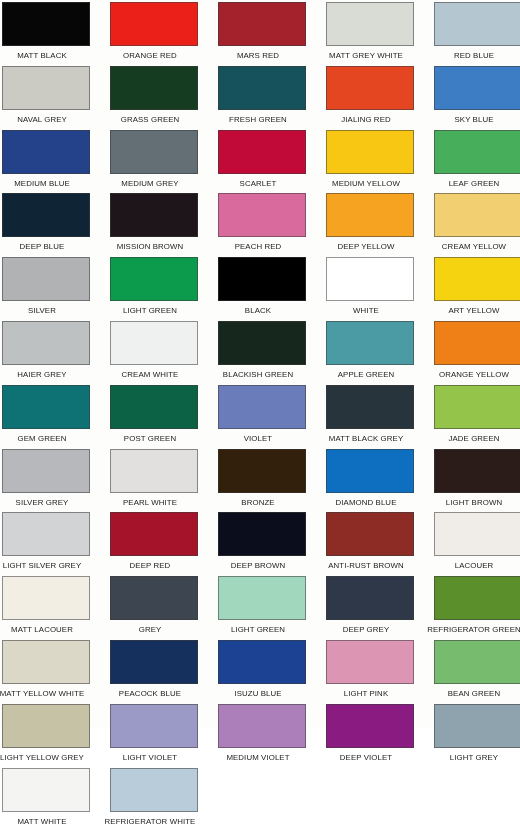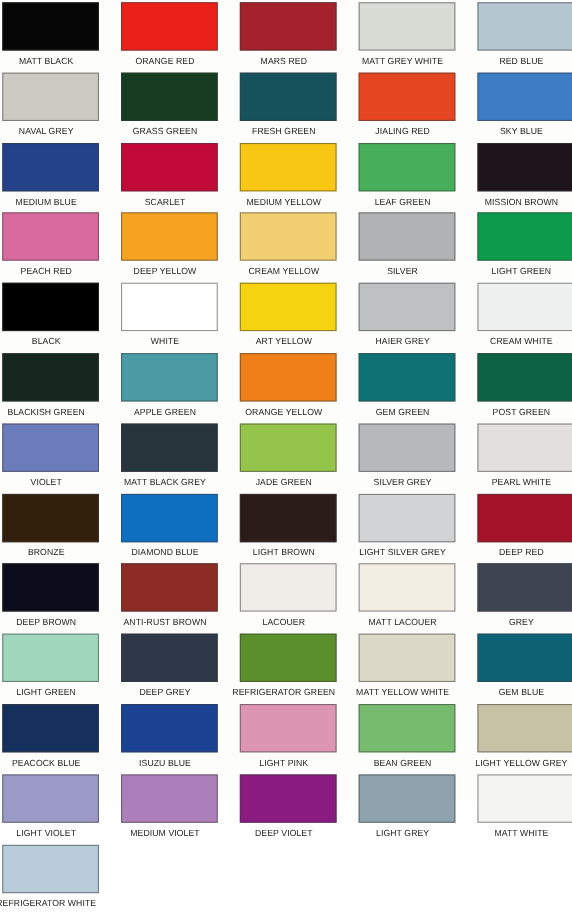--- a/index.html
+++ b/index.html
@@ -102,32 +102,40 @@
       </div>
       <div class="cell">
         <div class="swatch" style="background-color: rgb(61, 125, 196);"></div>
         <div class="label">SKY BLUE</div>
       </div>
       <div class="cell">
         <div class="swatch" style="background-color: rgb(35, 66, 138);"></div>
         <div class="label">MEDIUM BLUE</div>
       </div>
       <div class="cell">
+        <div class="swatch" style="background-color: rgb(99, 111, 116);"></div>
+        <div class="label">MEDIUM GREY</div>
+      </div>
+      <div class="cell">
         <div class="swatch" style="background-color: rgb(194, 10, 56);"></div>
         <div class="label">SCARLET</div>
       </div>
       <div class="cell">
         <div class="swatch" style="background-color: rgb(248, 199, 19);"></div>
         <div class="label">MEDIUM YELLOW</div>
       </div>
       <div class="cell">
         <div class="swatch" style="background-color: rgb(71, 174, 92);"></div>
         <div class="label">LEAF GREEN</div>
       </div>
       <div class="cell">
+        <div class="swatch" style="background-color: rgb(15, 37, 54);"></div>
+        <div class="label">DEEP BLUE</div>
+      </div>
+      <div class="cell">
         <div class="swatch" style="background-color: rgb(29, 21, 25);"></div>
         <div class="label">MISSION BROWN</div>
       </div>
       <div class="cell">
         <div class="swatch" style="background-color: rgb(217, 106, 158);"></div>
         <div class="label">PEACH RED</div>
       </div>
       <div class="cell">
         <div class="swatch" style="background-color: rgb(246, 163, 34);"></div>
         <div class="label">DEEP YELLOW</div>
@@ -252,24 +260,20 @@
         <div class="swatch" style="background-color: rgb(47, 56, 72);"></div>
         <div class="label">DEEP GREY</div>
       </div>
       <div class="cell">
         <div class="swatch" style="background-color: rgb(91, 143, 43);"></div>
         <div class="label">REFRIGERATOR GREEN</div>
       </div>
       <div class="cell">
         <div class="swatch" style="background-color: rgb(220, 216, 199);"></div>
         <div class="label">MATT YELLOW WHITE</div>
-      </div>
-      <div class="cell">
-        <div class="swatch" style="background-color: rgb(13, 99, 116);"></div>
-        <div class="label">GEM BLUE</div>
       </div>
       <div class="cell">
         <div class="swatch" style="background-color: rgb(21, 48, 92);"></div>
         <div class="label">PEACOCK BLUE</div>
       </div>
       <div class="cell">
         <div class="swatch" style="background-color: rgb(27, 66, 147);"></div>
         <div class="label">ISUZU BLUE</div>
       </div>
       <div class="cell">

